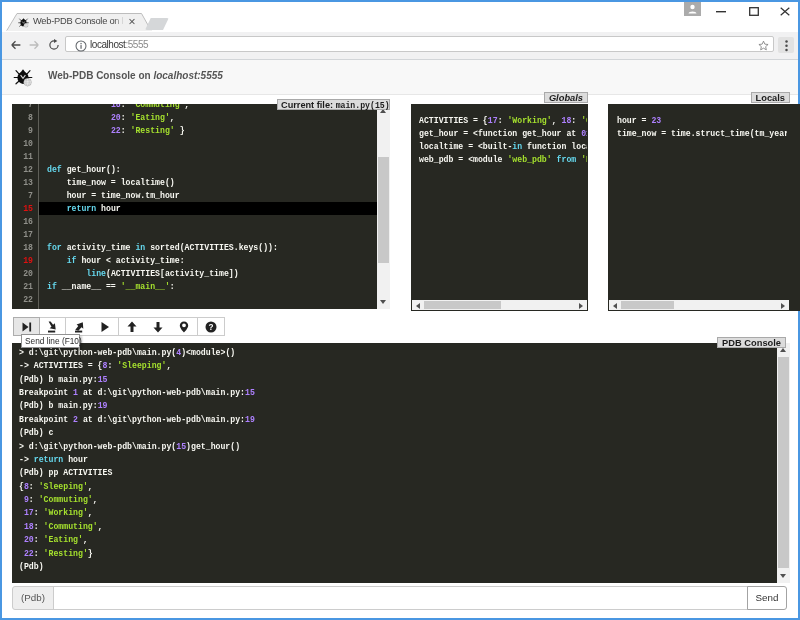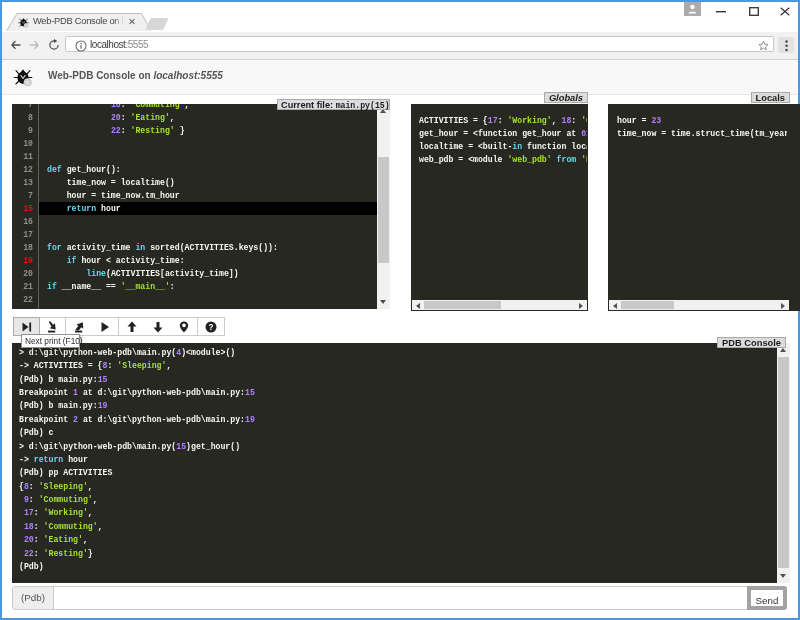--- a/index.html
+++ b/index.html
@@ -49,21 +49,21 @@
 .thumbh { position:absolute; top:1px; height:8px; background:#c8c8c8; }
 .arr { position:absolute; width:0; height:0; }
 
 .btn { position:absolute; top:315px; width:27px; height:19px; background:#fff;
   border:1px solid #ccc; }
 .btn svg { position:absolute; left:50%; top:50%; transform:translate(-50%,-50%); }
 
 #addon { left:10px; top:584px; width:42px; height:24px; background:#eee; border:1px solid #ccc;
   border-radius:3px 0 0 3px; color:#555; font-size:9.8px; line-height:22px; text-align:center; }
 #inp { left:51px; top:584px; width:695px; height:24px; background:#fff; border:1px solid #ccc; }
-#send { left:745px; top:584px; width:40px; height:24px; background:#fff; border:4px solid #a3a3a3;
+#send { left:745px; top:584px; width:40px; height:24px; background:#fff; border:1px solid #a3a3a3;
   border-radius:0 3px 3px 0; color:#333; font-size:9.8px; line-height:22px; text-align:center; }
 #tooltip { left:19px; top:332px; width:59px; height:14px; background:#fff; border:1px solid #919191;
   box-shadow:1.5px 1.5px 2px rgba(0,0,0,0.22); font-size:8.3px; color:#2a2a2a; line-height:13px;
   padding-left:3px; z-index:30; white-space:nowrap; }
 </style></head>
 <body>
 <div id="win">
 
 <div class="abs" id="tabstrip"></div>
 <div class="abs" id="tab">
@@ -280,21 +280,21 @@
         <path d="M5 0.5 C2.5 0.5 0.8 2.3 0.8 4.5 C0.8 7.5 5 11.5 5 11.5 C5 11.5 9.2 7.5 9.2 4.5 C9.2 2.3 7.5 0.5 5 0.5 Z M5 6.2 A1.9 1.9 0 1 1 5 2.4 A1.9 1.9 0 0 1 5 6.2 Z" fill="#222" fill-rule="evenodd"></path>
       </svg>
     </div>
 <div class="btn" style="left:195.8px; border-left:none;">
       <svg width="12" height="12" viewBox="0 0 12 12">
         <circle cx="6" cy="6" r="5.5" fill="#222"></circle>
         <text x="6" y="8.8" font-family="Liberation Sans" font-size="8.2" font-weight="bold" fill="#fff" text-anchor="middle">?</text>
       </svg>
     </div>
 
-<div class="abs" id="tooltip">Next print (F10)</div>
+<div class="abs" id="tooltip">Send line (F10)</div>
 
 <div class="abs panel" style="left:10px; top:341px; width:778px; height:240px;">
   <div class="abs" style="left:7px; top:2.8px; width:758px; overflow:hidden;">
 <div class="cl ch">&gt; d:\git\python-web-pdb\main.py(<i class="n">4</i>)&lt;module&gt;()</div>
 <div class="cl ch">-&gt; ACTIVITIES = {<i class="n">8</i>: <i class="s">'Sleeping'</i>,</div>
 <div class="cl ch">(Pdb) b main.py:<i class="n">15</i></div>
 <div class="cl ch">Breakpoint <i class="n">1</i> at d:\git\python-web-pdb\main.py:<i class="n">15</i></div>
 <div class="cl ch">(Pdb) b main.py:<i class="n">19</i></div>
 <div class="cl ch">Breakpoint <i class="n">2</i> at d:\git\python-web-pdb\main.py:<i class="n">19</i></div>
 <div class="cl ch">(Pdb) c</div>

